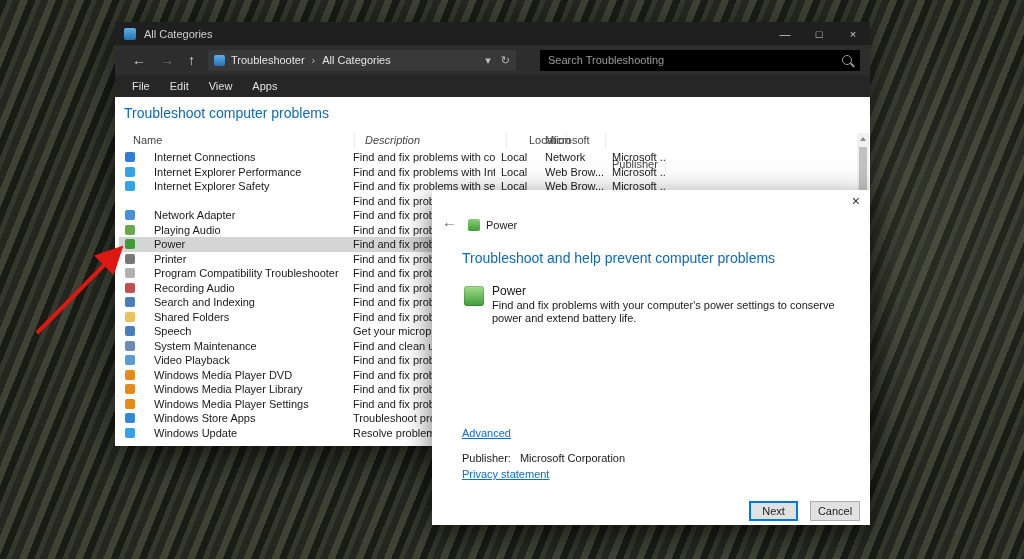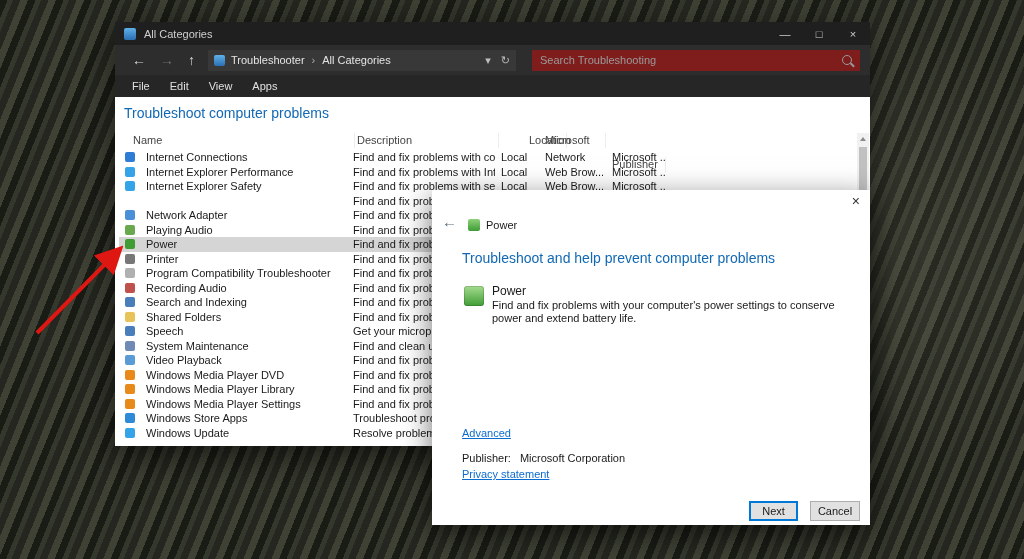--- a/index.html
+++ b/index.html
@@ -21,43 +21,43 @@
   .win-btn{width:34px;display:flex;align-items:center;justify-content:center;color:#cfcfcf;font-size:11px;}
   .toolbar{height:30px;background:#2d2d2d;display:flex;align-items:center;padding:0 10px;}
   .nav-glyph{color:#d8d8d8;font-size:14px;padding:0 7px;}
   .nav-glyph.dim{color:#6e6e6e;}
   .addressbar{margin-left:6px;width:296px;height:21px;background:#383838;display:flex;
     align-items:center;font-size:11px;color:#e4e4e4;padding:0 6px;}
   .crumb-icon{width:11px;height:11px;border-radius:2px;background:linear-gradient(#5fb0e8,#2b6fb3);
     margin-right:6px;flex:0 0 11px;}
   .crumb-sep{color:#aaa;padding:0 7px;}
   .addr-right{margin-left:auto;display:flex;align-items:center;gap:10px;color:#bdbdbd;font-size:11px;}
-  .searchbox{margin-left:16px;flex:1;height:21px;background:#7f1d1d;display:flex;align-items:center;
+  .searchbox{margin-left:24px;flex:1;height:21px;background:#000000;display:flex;align-items:center;
     padding:0 8px;color:#9a9a9a;font-size:11px;}
   .mag{margin-left:auto;width:8px;height:8px;border:1.5px solid #9a9a9a;border-radius:50%;position:relative;}
   .mag::after{content:"";position:absolute;width:5px;height:1.5px;background:#9a9a9a;
     transform:rotate(45deg);left:7px;top:8px;}
   .menubar{height:22px;background:#262626;display:flex;align-items:center;padding-left:7px;}
   .menu-item{color:#e0e0e0;font-size:11px;padding:0 10px;}
   .content{position:absolute;left:0;top:75px;right:0;bottom:0;background:#fff;}
   .page-title{position:absolute;left:9px;top:8px;font-size:14px;color:#1168b4;}
   .list{position:absolute;left:4px;top:36px;right:14px;bottom:2px;font-size:11px;color:#1a1a1a;}
   .header-row{position:absolute;top:0;left:0;right:0;height:16px;color:#444;}
   .hcell{position:absolute;top:0;height:15px;line-height:15px;border-right:1px solid #ededed;
     padding-left:6px;box-sizing:border-box;}
   .hc-name{left:8px;width:228px;}
-  .hc-desc{left:232px;width:148px;}
+  .hc-desc{left:240px;width:148px;font-style:italic;}
   .hc-loc{left:376px;width:44px;margin-left:28px;}
   .hc-cat{left:420px;width:67px;}
   .hc-pub{left:487px;width:60px;margin-top:24px;}
   .rows{position:absolute;top:17px;left:0;right:0;}
   .row{position:relative;height:14.5px;}
   .row.selected{background:#d5d5d5;}
   .cell{position:absolute;top:0;height:14.5px;line-height:14.5px;white-space:nowrap;overflow:hidden;}
-  .cell.name{left:6px;width:220px;display:flex;align-items:center;gap:11px;}
+  .cell.name{left:6px;width:220px;display:flex;align-items:center;gap:19px;}
   .ricon{width:10px;height:10px;border-radius:2px;flex:0 0 10px;}
   .cell.desc{left:234px;width:142px;}
   .cell.loc{left:382px;width:38px;}
   .cell.cat{left:426px;width:58px;}
   .cell.pub{left:493px;width:54px;}
   .scrollbar{position:absolute;top:36px;right:1px;width:12px;bottom:2px;background:#f1f1f1;}
   .sb-up,.sb-down{position:absolute;left:0;width:12px;height:12px;}
   .sb-up{top:0;} .sb-down{bottom:0;}
   .sb-up::after{content:"";position:absolute;left:3px;top:4px;border-left:3px solid transparent;
     border-right:3px solid transparent;border-bottom:4px solid #8a8a8a;}

